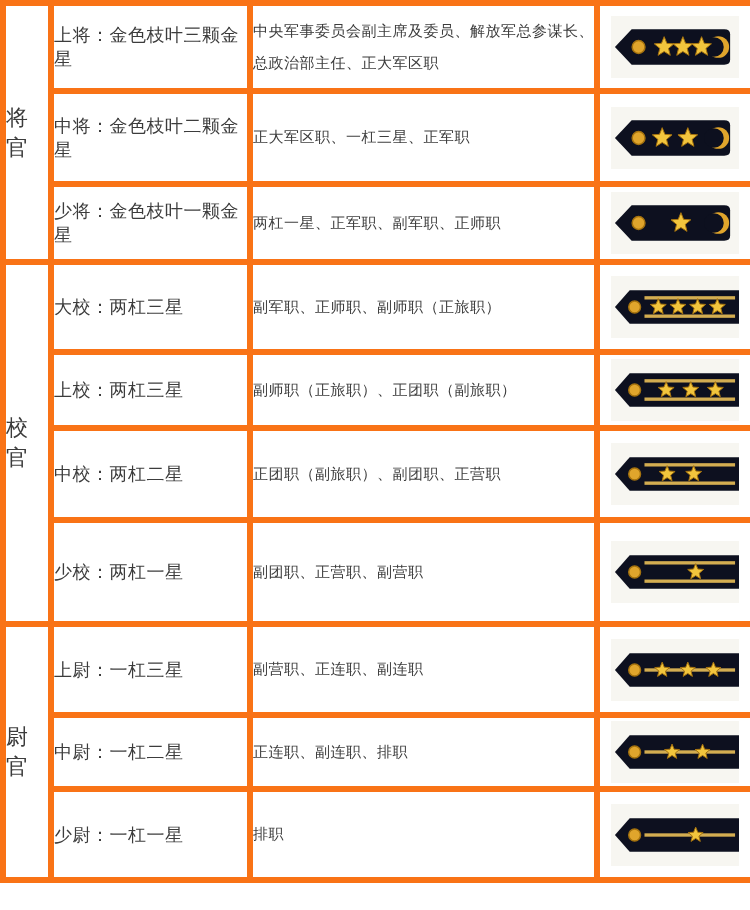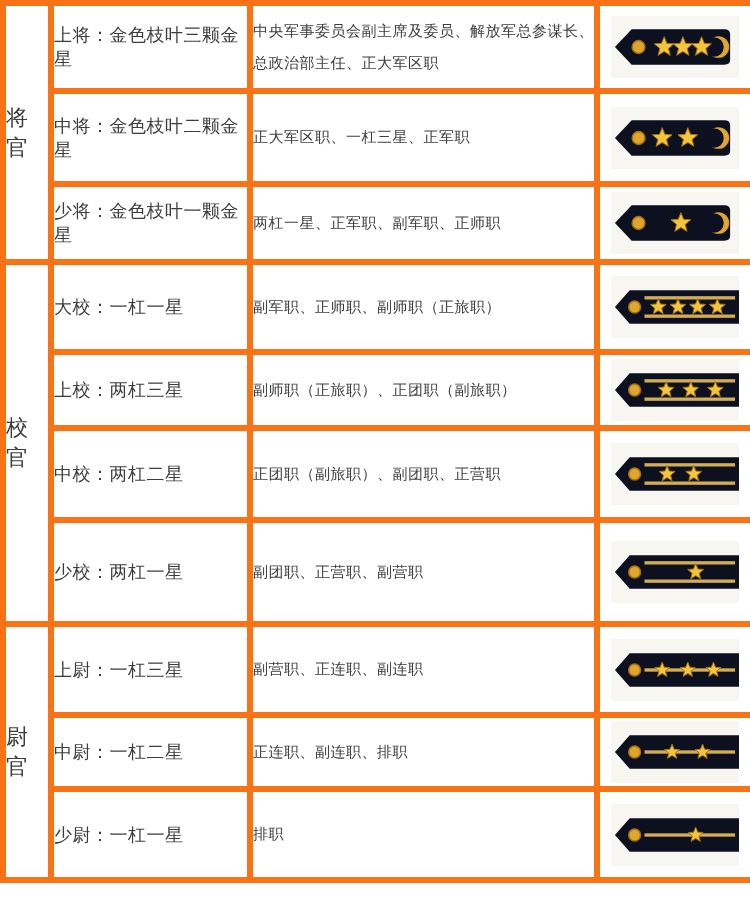--- a/index.html
+++ b/index.html
@@ -97,21 +97,21 @@
               <circle cx="109" cy="30" r="11" fill="#e0a52c"></circle>
               <circle cx="104.5" cy="30" r="10" fill="#0d101f"></circle>
               <polygon points="71.0,19.5 73.7,26.3 81.0,26.8 75.4,31.4 77.2,38.5 71.0,34.6 64.8,38.5 66.6,31.4 61.0,26.8 68.3,26.3" fill="#f2c53d" stroke="#a5720e" stroke-width="1"></polygon>
               <circle cx="28" cy="30" r="6.5" fill="#e0a52c" stroke="#a5720e" stroke-width="1.5"></circle>
             </svg>
           </div>
         </td>
       </tr>
       <tr style="height: 90px;">
         <td class="cat-cell" rowspan="4">校官</td>
-        <td class="rank-cell">大校：一杠一星</td>
+        <td class="rank-cell">大校：两杠三星</td>
         <td class="duty-cell">副军职、正师职、副师职（正旅职）</td>
         <td class="ins-cell">
           <div class="ins-img">
             <svg width="128" height="60" viewBox="0 0 130 60" xmlns="http://www.w3.org/2000/svg">
               <path d="M4 30 L19 13 H130 V47 H19 Z" fill="#0d101f"></path>
               <rect x="34" y="19" width="92" height="3.4" fill="#d3ad51"></rect>
               <rect x="34" y="37.6" width="92" height="3.4" fill="#d3ad51"></rect>
               <polygon points="48.0,21.5 50.2,27.0 56.1,27.4 51.6,31.2 53.0,36.9 48.0,33.7 43.0,36.9 44.4,31.2 39.9,27.4 45.8,27.0" fill="#f2c53d" stroke="#a5720e" stroke-width="1"></polygon>
               <polygon points="68.0,21.5 70.2,27.0 76.1,27.4 71.6,31.2 73.0,36.9 68.0,33.7 63.0,36.9 64.4,31.2 59.9,27.4 65.8,27.0" fill="#f2c53d" stroke="#a5720e" stroke-width="1"></polygon>
               <polygon points="88.0,21.5 90.2,27.0 96.1,27.4 91.6,31.2 93.0,36.9 88.0,33.7 83.0,36.9 84.4,31.2 79.9,27.4 85.8,27.0" fill="#f2c53d" stroke="#a5720e" stroke-width="1"></polygon>

